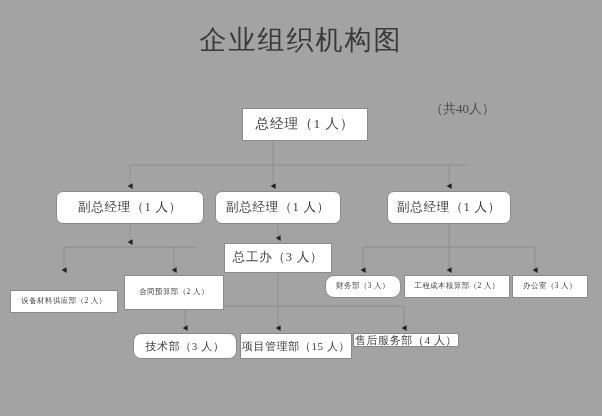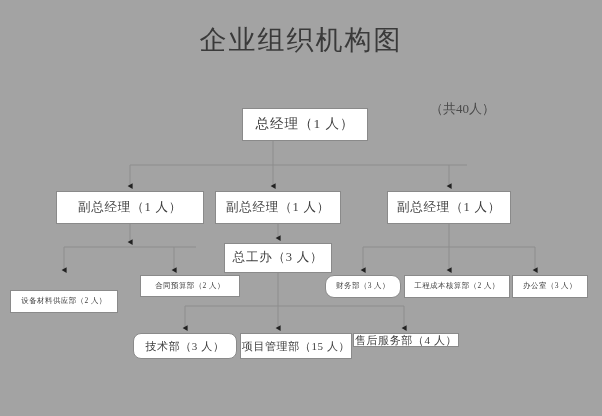--- a/index.html
+++ b/index.html
@@ -53,21 +53,21 @@
     color: #3f3f3f;
     display: flex;
     align-items: center;
     justify-content: center;
     text-align: center;
     line-height: 1.1;
     white-space: nowrap;
     overflow: hidden;
   }
   .lvl1 { font-size: 13.5px; letter-spacing: 1px; }
-  .lvl2 { font-size: 12.5px; letter-spacing: 0.8px; }
+  .lvl2 { font-size: 12.5px; letter-spacing: 0.8px; border-radius: 7px; }
   .lvl3 { font-size: 12.5px; letter-spacing: 0.8px; }
   .lvl4 { font-size: 7.5px; letter-spacing: 0.4px; }
   .lvl5 { font-size: 11px; letter-spacing: 0.6px; }
 </style>
 </head>
 <body>
 
 <div id="page">
 
   <div id="chart-title">企业组织机构图</div>
@@ -127,21 +127,21 @@
   </div>
 
   <div class="node lvl3" style="left:224px; top:243px; width:108px; height:30px;text-align:right;">
     <span>总工办（3 人）</span>
   </div>
 
   <div class="node lvl4" style="left:10px; top:290px; width:108px; height:23px;">
     <span>设备材料供应部（2 人）</span>
   </div>
 
-  <div class="node lvl4" style="left:140px; top:275px; width:100px; height:22px;">
+  <div class="node lvl4" style="left:124px; top:275px; width:100px; height:35px;">
     <span>合同预算部（2 人）</span>
   </div>
 
   <div class="node lvl4" style="left:325px; top:275px; width:76px; height:23px;border-radius:9px;">
     <span>财务部（3 人）</span>
   </div>
 
   <div class="node lvl4" style="left:404px; top:275px; width:106px; height:23px;">
     <span>工程成本核算部（2 人）</span>
   </div>

